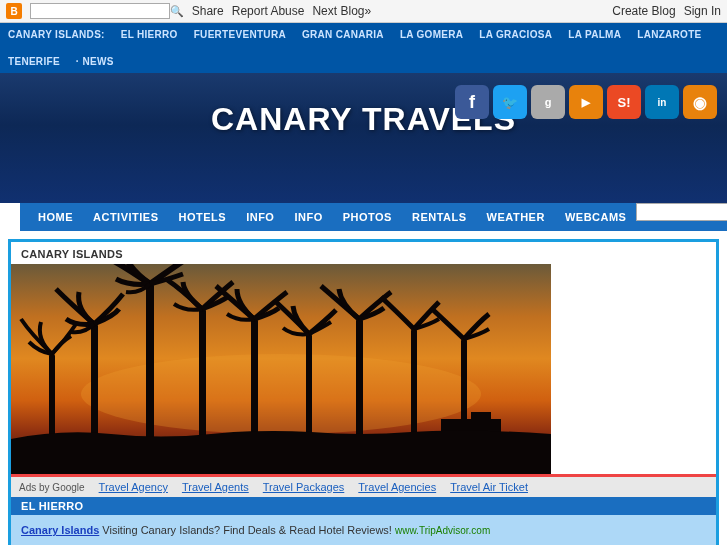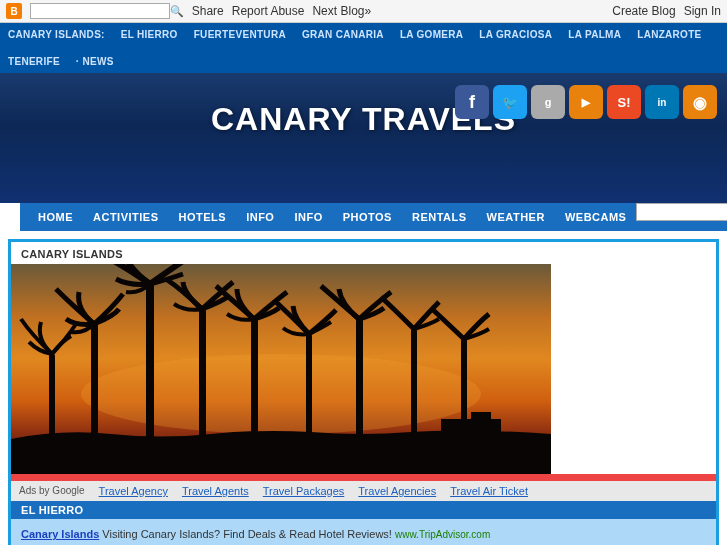--- a/index.html
+++ b/index.html
@@ -170,24 +170,24 @@
       position: absolute;
       bottom: 0;
       left: 0;
       width: 100%;
       height: 100%;
     }
 
     
     #ads-bar {
       background: #e8e8e8;
-      border-top: 7px solid #ef4444;
+      border-top: 3px solid #ef4444;
       padding: 4px 8px;
       display: flex;
-      align-items: flex-start;
+      align-items: center;
       gap: 14px;
       font-size: 10px;
     }
     .ads-label { color: #555; font-size: 10px; }
     .ads-link { color: #1a5fbf; text-decoration: underline; cursor: pointer; font-size: 11px; }
 
     #el-hierro-label {
       background: #1a6ec0;
       color: #fff;
       font-size: 11px;

